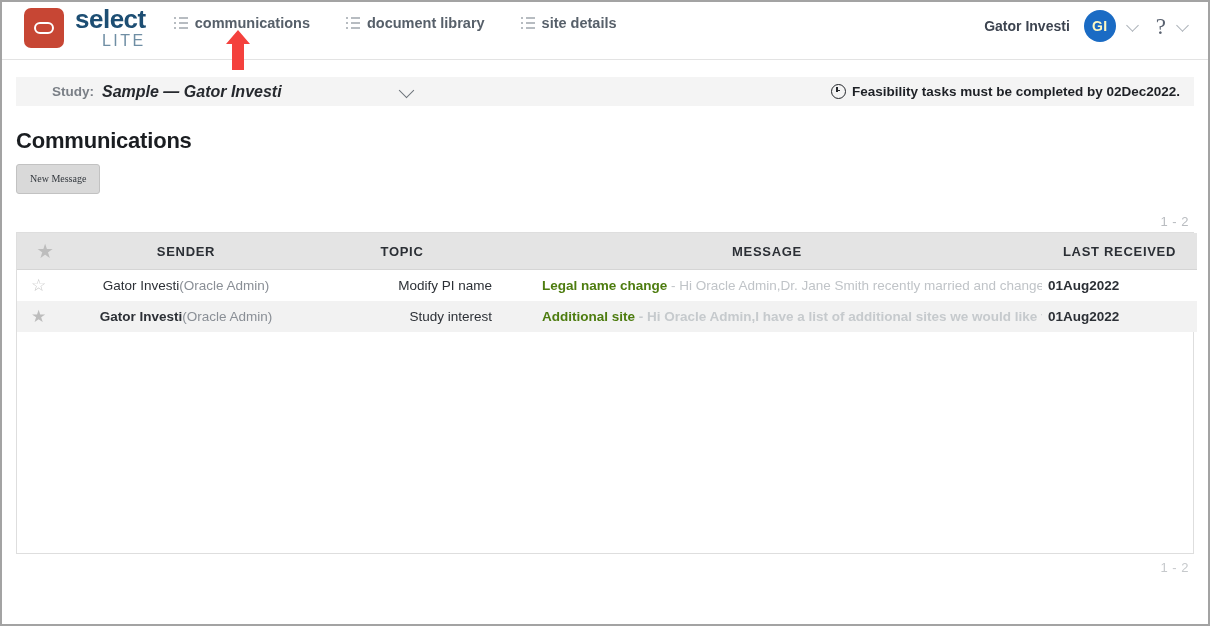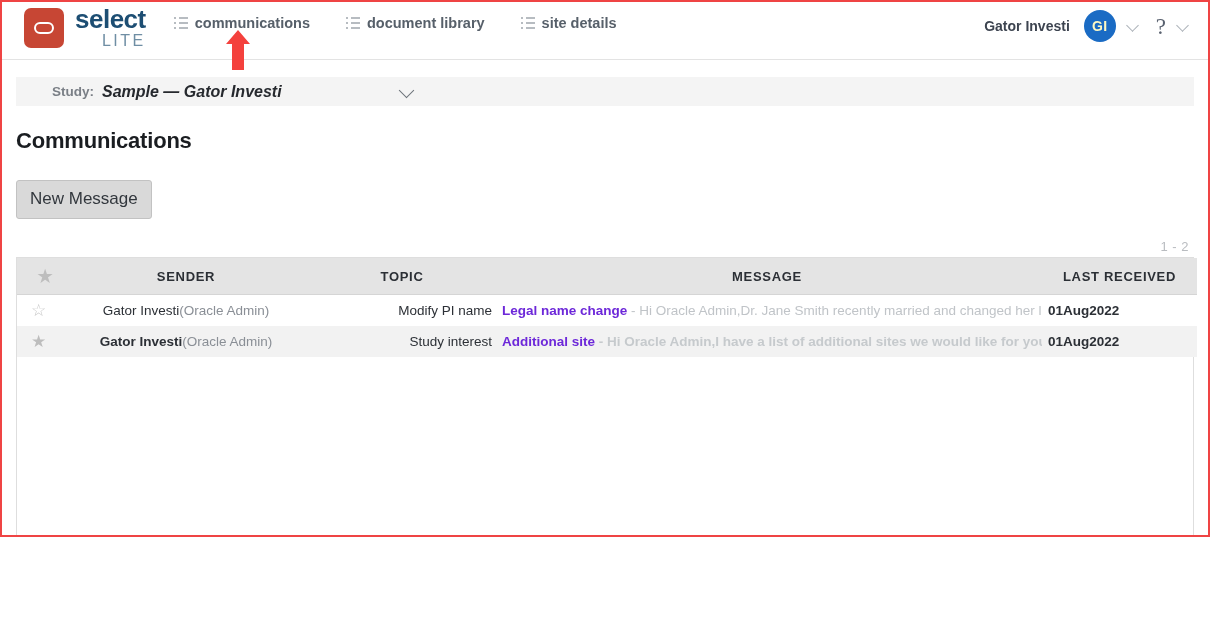--- a/index.html
+++ b/index.html
@@ -7,23 +7,23 @@
     padding: 0;
     background: #ffffff;
   }
   body {
     font-family: "Liberation Sans", sans-serif;
     -webkit-font-smoothing: antialiased;
   }
   #page {
     position: relative;
     width: 1210px;
-    height: 537px;
+    height: 626px;
     box-sizing: border-box;
-    border: 2px solid #ef4444;
+    border: 2px solid #a3a3a3;
     background: #ffffff;
     overflow: hidden;
   }
 
   
   .app-header {
     position: relative;
     height: 57px;
     background: #ffffff;
     border-bottom: 1px solid #e3e3e3;
@@ -246,27 +246,27 @@
 
   
   .page-title {
     font-size: 22px;
     font-weight: bold;
     color: #1a1d21;
     margin: 22px 0 0 14px;
     letter-spacing: -0.2px;
   }
   .new-message-btn {
-    margin: 26px 0 0 14px;
+    margin: 10px 0 0 14px;
     background: #d9d9d9;
     border: 1px solid #c2c2c2;
     border-radius: 3px;
     color: #32373d;
-    font-size: 17px;
-    font-family: Liberation Sans, sans-serif;
+    font-size: 10px;
+    font-family: Liberation Serif, serif;
     padding: 8px 13px 9px 13px;
     cursor: pointer;
     display: inline-block;
   }
 
   .pager-top {
     text-align: right;
     font-size: 13px;
     color: #b9bcc0;
     margin: 20px 19px 3px 0;
@@ -317,22 +317,23 @@
   .td-star { text-align: left; padding-left: 14px !important; }
   .td-send { text-align: center; }
   .td-topic { text-align: right; }
   .td-msg { padding-left: 10px !important; text-align: left; }
   .td-date { text-align: left; padding-left: 6px !important; font-weight: bold; font-size: 13.5px; }
 
   .sender-bold { font-weight: bold; }
   .sender-role { color: #8a8f96; }
 
   .msg-subject {
-    color: #6d28d9;
-    font-weight: bold;
+    color: #4d7c0f;
+    font-weight: bold;
+    margin-left: 40px;
   }
   .msg-subject.bold-unread { font-weight: bold; }
   .msg-preview { color: #c0c4c8; }
   .msg-preview.bold-unread { color: #c6cacd; font-weight: bold; }
 
   .star {
     display: inline-block;
     font-size: 17px;
     line-height: 1;
     color: #bdbdbd;
@@ -415,20 +416,24 @@
       <span class="chev"></span>
     </div>
 
   </div>
 
   
   <div class="study-bar">
     <span class="study-label">Study:</span>
     <span class="study-value">Sample — Gator Investi</span>
     <span class="study-chev"></span>
+    <span class="feasibility">
+      <span class="clock-icon"></span>
+      <span>Feasibility tasks must be completed by 02Dec2022.</span>
+    </span>
   </div>
 
   
   <div class="page-title">Communications</div>
 
   
   <button class="new-message-btn">New Message</button>
 
   
   <div class="pager-top">1 - 2</div>

